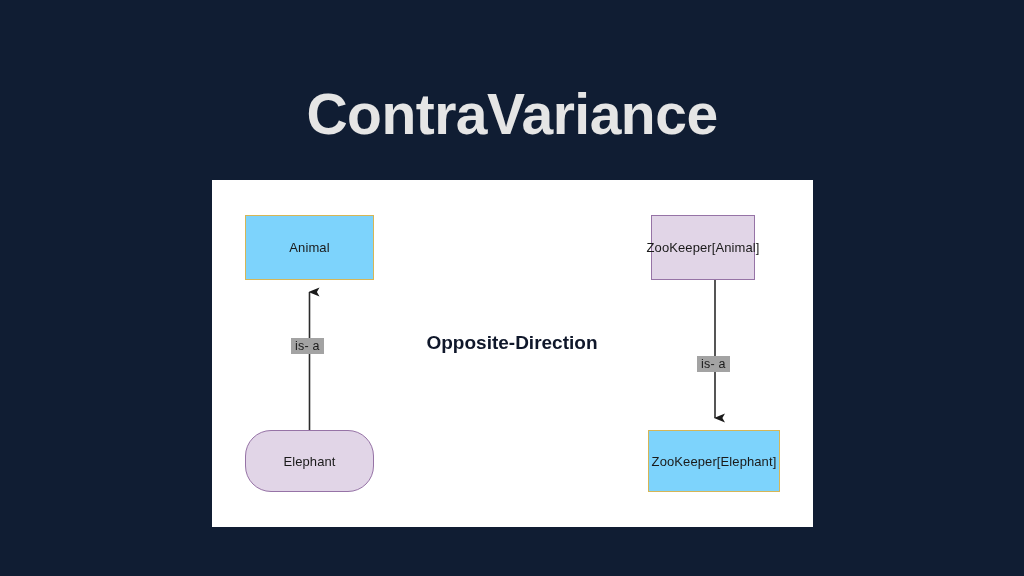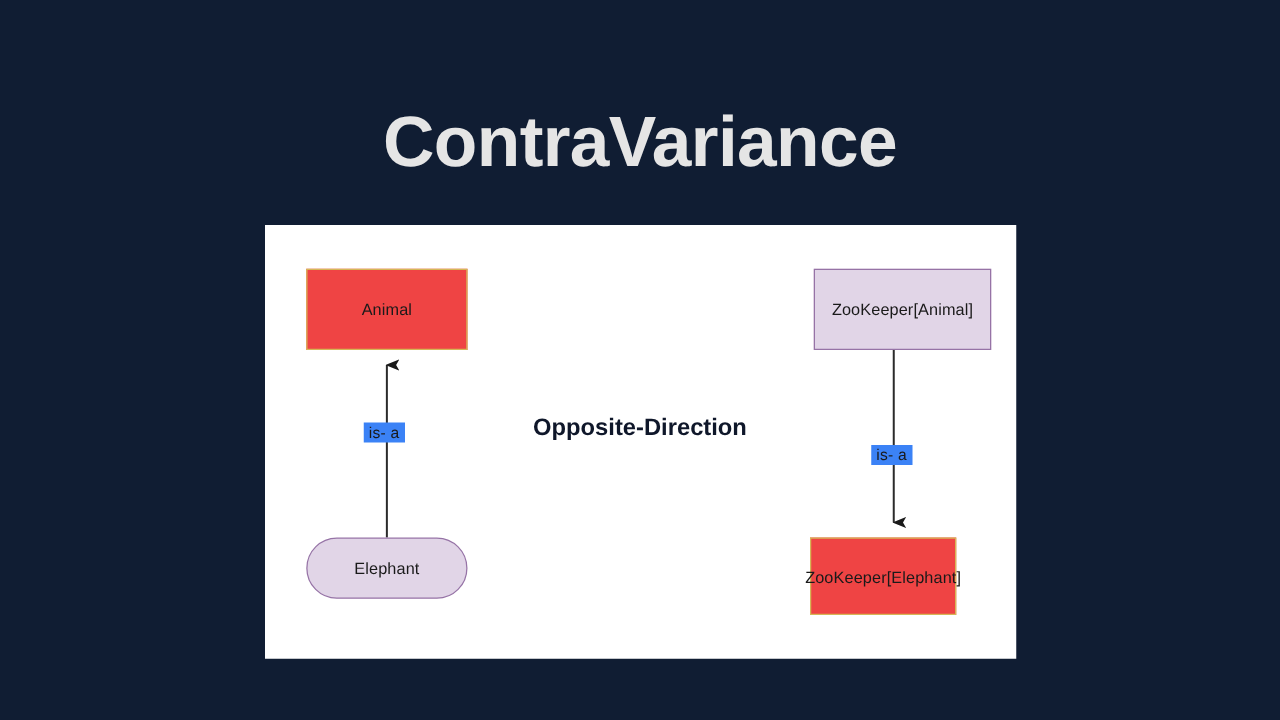--- a/index.html
+++ b/index.html
@@ -46,32 +46,32 @@
     box-sizing: border-box;
     display: flex;
     align-items: center;
     justify-content: center;
     font-size: 13px;
     color: #1a1a1a;
     white-space: nowrap;
     letter-spacing: 0.1px;
   }
   .node.peach {
-    background: #ef4444;
+    background: #7dd3fc;
     border: 1.5px solid #d6b656;
   }
   .node.lavender {
     background: #e1d5e7;
     border: 1.5px solid #9673a6;
   }
 
   #node-animal            { left: 33px;  top: 35px;  width: 129px; height: 65px; }
-  #node-elephant          { left: 33px;  top: 250px; width: 129px; height: 49px; border-radius: 26px; }
-  #node-zookeeper-animal  { left: 439px; top: 35px;  width: 142px; height: 65px; }
-  #node-zookeeper-elephant{ left: 436px; top: 250px; width: 117px; height: 62px; }
+  #node-elephant          { left: 33px;  top: 250px; width: 129px; height: 62px; border-radius: 26px; }
+  #node-zookeeper-animal  { left: 439px; top: 35px;  width: 104px; height: 65px; }
+  #node-zookeeper-elephant{ left: 436px; top: 250px; width: 132px; height: 62px; }
 
   
   #opposite-direction-label {
     position: absolute;
     left: 175px;
     top: 152px;
     width: 250px;
     text-align: center;
     font-size: 19px;
     font-weight: bold;
@@ -87,21 +87,21 @@
     width: 601px;
     height: 347px;
     pointer-events: none;
   }
 
   
   .edge-label {
     position: absolute;
     font-size: 12.5px;
     color: #1a1a1a;
-    background: #3b82f6;
+    background: #a3a3a3;
     padding: 1px 4px;
     white-space: nowrap;
     letter-spacing: 0.2px;
   }
   #edge-label-left  { left: 79px;  top: 158px; }
   #edge-label-right { left: 485px; top: 176px; }
 </style>
 </head>
 <body>
 

